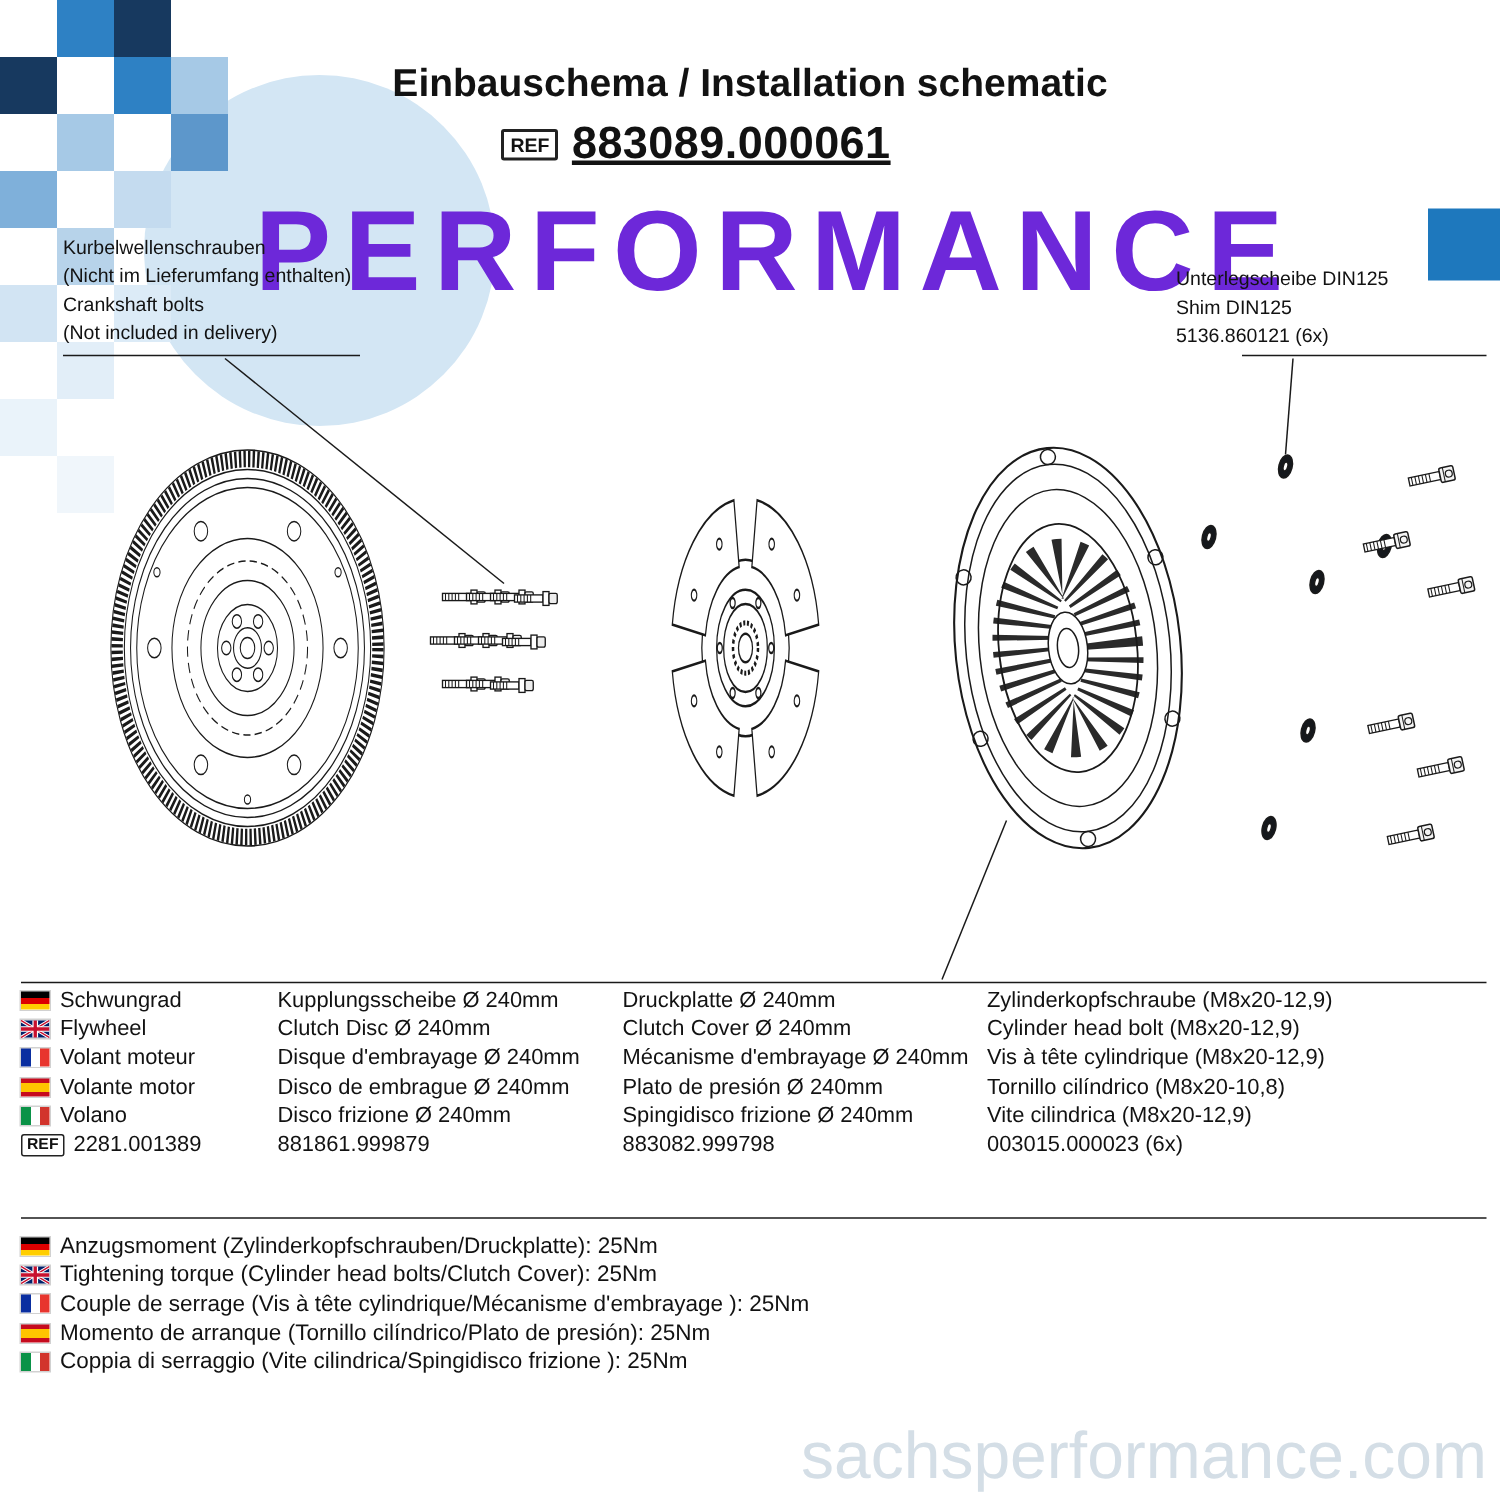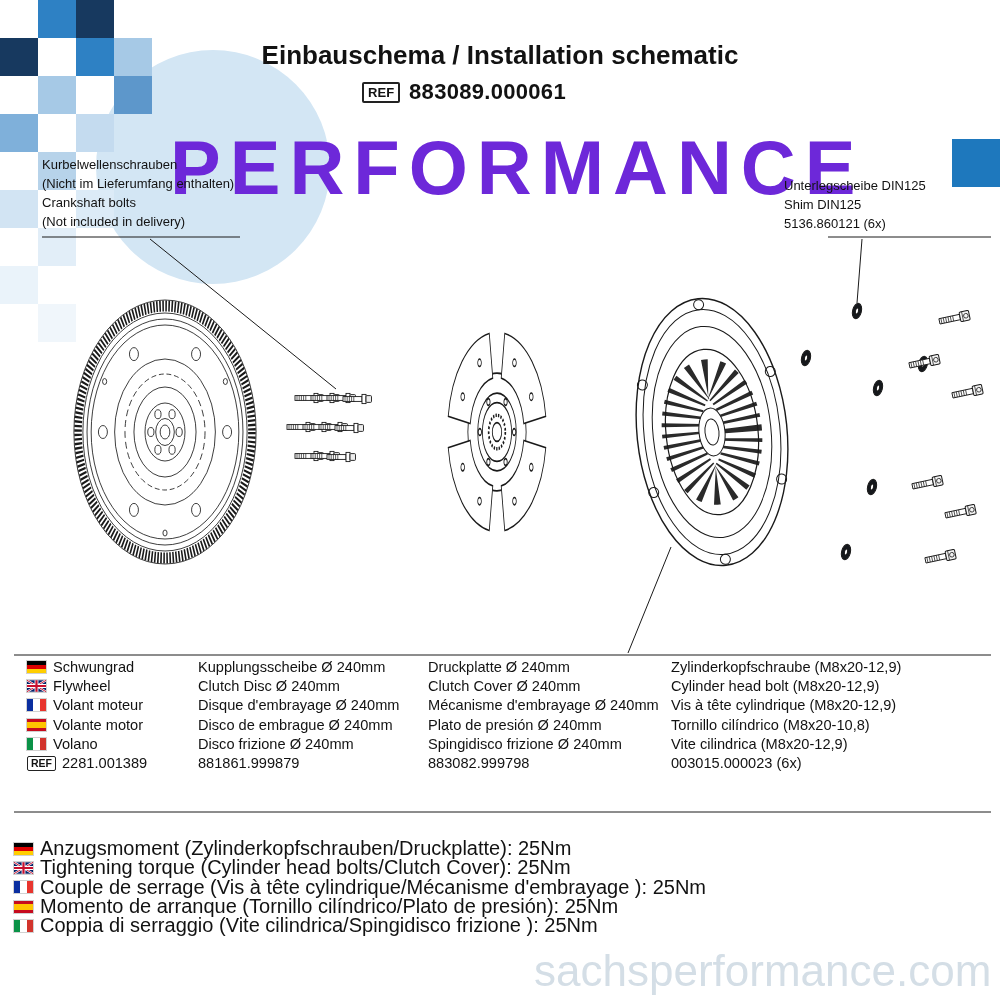--- a/index.html
+++ b/index.html
@@ -17,39 +17,39 @@
 
   
   .schematic{position:absolute;left:0;top:0;z-index:4;pointer-events:none;}
 
   
   .title{position:absolute;left:0;right:0;top:40px;text-align:center;font-size:26px;font-weight:bold;z-index:5;}
   .refline{position:absolute;left:0;right:0;top:79px;display:flex;justify-content:center;align-items:center;
            transform:translateX(-36px);z-index:5;}
   .refline .badge{border:2px solid #222;border-radius:2px;font-size:13px;font-weight:bold;
                   padding:1px 4px;margin-right:9px;line-height:15px;}
-  .refline .num{font-size:22px;font-weight:bold;letter-spacing:.3px;}
+  .refline .num{font-size:30px;font-weight:bold;letter-spacing:.3px;text-decoration:underline;}
 
   
   .annot{position:absolute;font-size:13px;line-height:19px;z-index:5;}
   .annot-left{left:42px;top:155px;}
   .annot-right{left:784px;top:176px;}
 
   
-  .col{position:absolute;top:657px;font-size:14.6px;z-index:5;margin-left:13px;}
+  .col{position:absolute;top:657px;font-size:14.6px;z-index:5;}
   .col1{left:14px;width:170px;}
   .col2{left:185px;width:228px;}
   .col3{left:415px;width:242px;}
   .col4{left:658px;width:335px;}
   .prow{display:flex;align-items:center;height:19.3px;white-space:nowrap;}
   .sm-badge{display:inline-block;border:1.6px solid #222;border-radius:2px;font-size:10.5px;
             font-weight:bold;padding:0 3px;line-height:13px;margin-right:6px;}
 
   
-  .torque{position:absolute;left:14px;top:839px;font-size:20px;z-index:5;}
+  .torque{position:absolute;left:14px;top:821px;font-size:15px;z-index:5;}
   .torque .prow{height:19.3px;}
 
   
   .flag{width:19px;height:12px;margin-right:7px;flex:0 0 auto;display:inline-block;
         box-shadow:0 0 0 1px rgba(0,0,0,.18);}
   .flag-de{background:linear-gradient(180deg,#000 0 33.4%,#dd0000 33.4% 66.7%,#ffce00 66.7% 100%);}
   .flag-fr{background:linear-gradient(90deg,#0a2ea0 0 33.4%,#fff 33.4% 66.7%,#e8352e 66.7% 100%);}
   .flag-it{background:linear-gradient(90deg,#0a9247 0 33.4%,#fff 33.4% 66.7%,#d2342c 66.7% 100%);}
   .flag-es{background:linear-gradient(180deg,#c60b1e 0 25%,#ffc400 25% 75%,#c60b1e 75% 100%);}
   .flag-gb{box-shadow:0 0 0 1px rgba(0,0,0,.18);}

